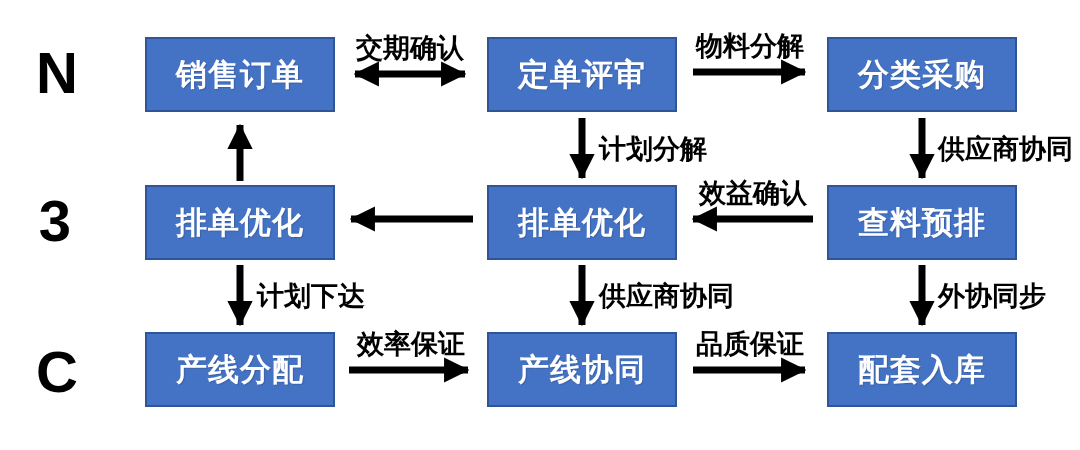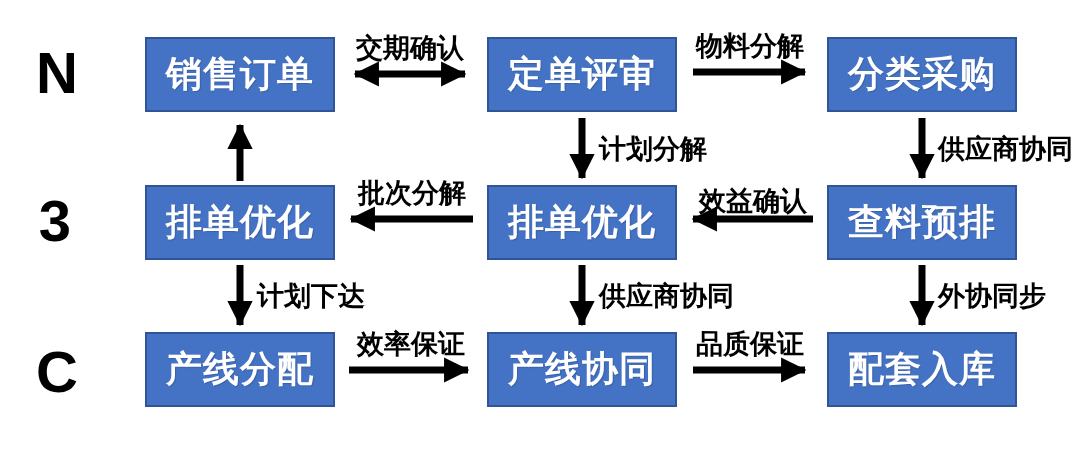--- a/index.html
+++ b/index.html
@@ -20,21 +20,21 @@
   }
   .edges-svg{position:absolute;left:0;top:0;width:1080px;height:450px;}
   .edge{stroke:var(--arrow);stroke-width:7;}
   .node{
     position:absolute;
     width:190px;height:75px;
     background:var(--node-fill);
     border:2px solid var(--node-border);
     box-sizing:border-box;
     color:var(--node-text);
-    font-size:36px;font-weight:bold;
+    font-size:31px;font-weight:bold;
     display:flex;align-items:center;justify-content:center;
     letter-spacing:1px;
     text-shadow:1px 1px 1px rgba(0,0,0,0.15);
   }
   .c1{left:145px}.c2{left:487px}.c3{left:827px}
   .r1{top:37px}.r2{top:185px}.r3{top:332px}
   .edge-label{
     position:absolute;
     color:var(--label-text);
     font-size:27px;font-weight:bold;
@@ -90,21 +90,20 @@
   <div class="node r2 c2">排单优化</div>
   <div class="node r2 c3">查料预排</div>
   <div class="node r3 c1">产线分配</div>
   <div class="node r3 c2">产线协同</div>
   <div class="node r3 c3">配套入库</div>
 
   <div class="edge-label lbl-center" style="left:410px;top:48px;">交期确认</div>
   <div class="edge-label lbl-center" style="left:750px;top:46px;">物料分解</div>
   <div class="edge-label lbl-side" style="left:599px;top:149px;text-align:right;">计划分解</div>
   <div class="edge-label lbl-side" style="left:938px;top:149px;">供应商协同</div>
-  <div class="edge-label lbl-center" style="left:412px;top:193px;">批次分解</div>
-  <div class="edge-label lbl-center" style="left:753px;top:193px;margin-top:8px;">效益确认</div>
+  <div class="edge-label lbl-center" style="left:753px;top:193px;">效益确认</div>
   <div class="edge-label lbl-side" style="left:257px;top:296px;">计划下达</div>
   <div class="edge-label lbl-side" style="left:599px;top:296px;">供应商协同</div>
   <div class="edge-label lbl-side" style="left:938px;top:296px;">外协同步</div>
   <div class="edge-label lbl-center" style="left:411px;top:344px;">效率保证</div>
   <div class="edge-label lbl-center" style="left:750px;top:344px;">品质保证</div>
 
 </div>
 
 </body></html>

